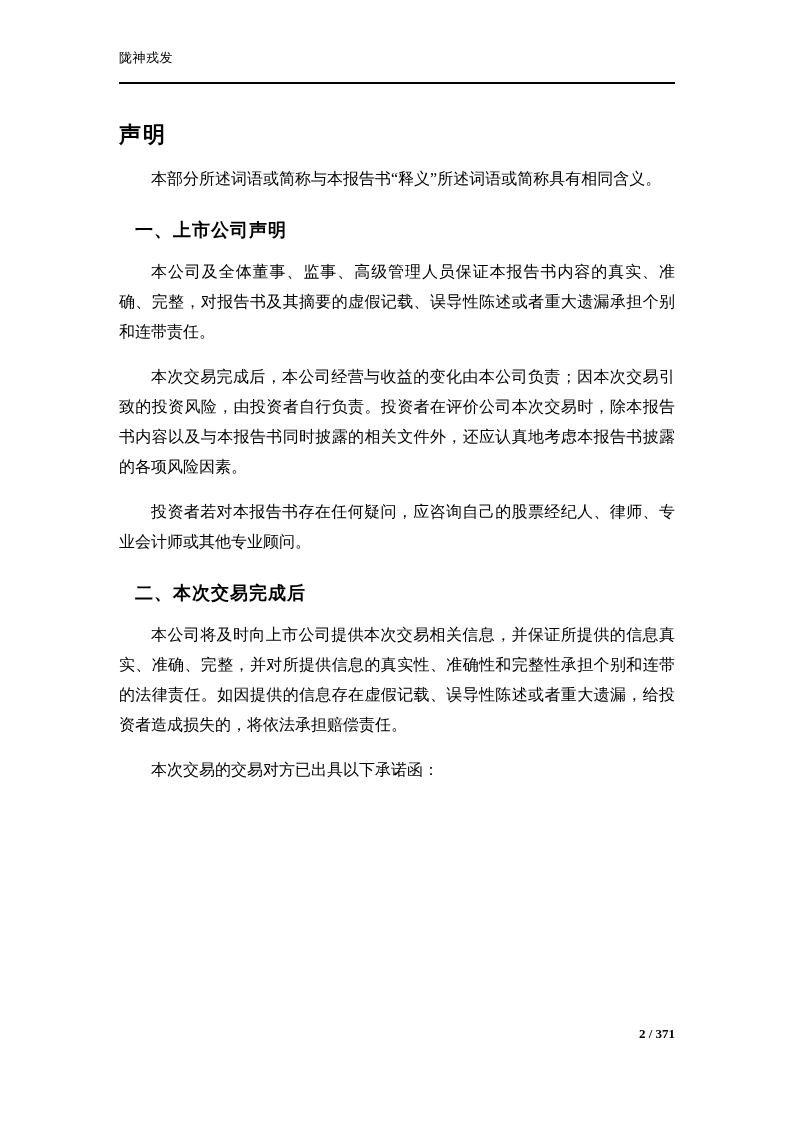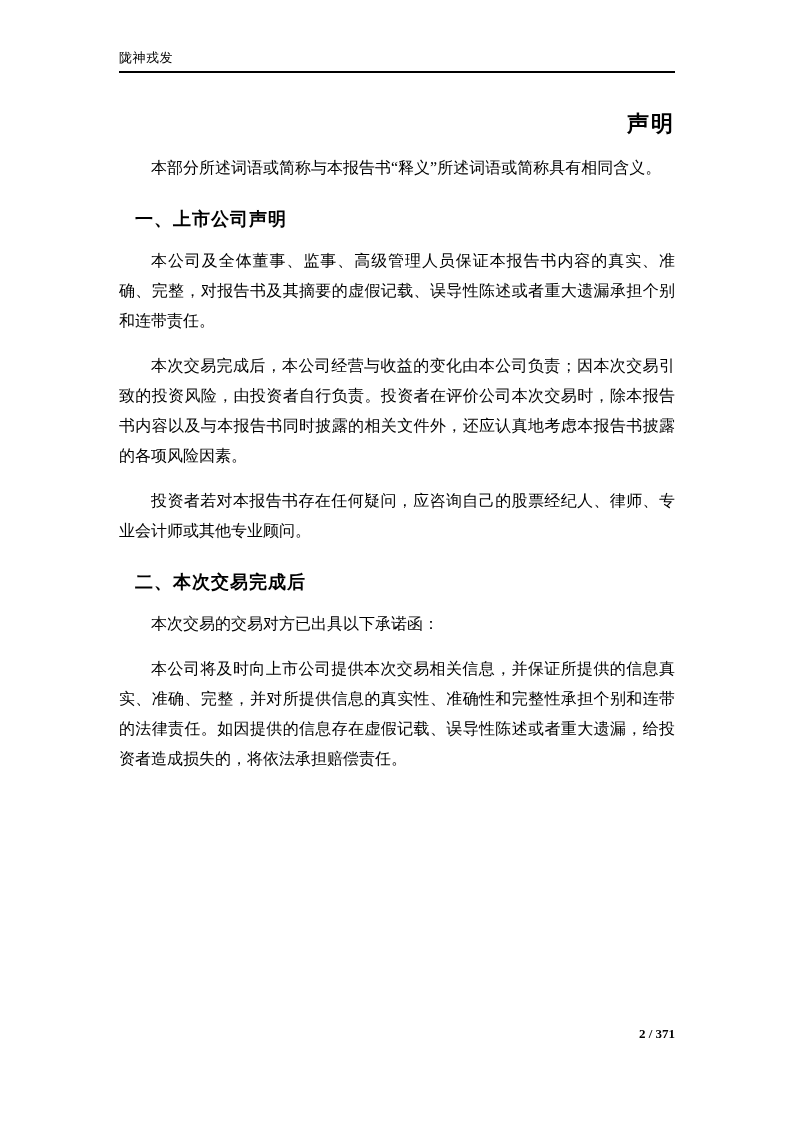--- a/index.html
+++ b/index.html
@@ -18,27 +18,27 @@
     padding: 50px 118px 0 119px;
     font-family: "Liberation Serif", "DejaVu Serif", serif;
     overflow: hidden;
   }
   .header {
     display: flex;
     justify-content: space-between;
     align-items: flex-end;
     font-size: 13px;
     line-height: 16px;
-    padding-bottom: 5px;
+    padding-bottom: 16px;
     border-bottom: 2px solid #000000;
     letter-spacing: 0.5px;
   }
   .doc-title {
     margin: 36px 0 14px 0;
-    text-align: right;
+    text-align: left;
     font-family: "Liberation Sans", "DejaVu Sans", sans-serif;
     font-size: 22px;
     font-weight: bold;
     line-height: 30px;
     letter-spacing: 2px;
   }
   .section-heading {
     margin: 24px 0 14px 16px;
     font-family: "Liberation Sans", "DejaVu Sans", sans-serif;
     font-size: 18px;
@@ -79,20 +79,20 @@
   <h1 class="doc-title">声明</h1>
 
   <p class="body-para intro-para">本部分所述词语或简称与本报告书“释义”所述词语或简称具有相同含义。</p>
 
   <h2 class="section-heading">一、上市公司声明</h2>
   <p class="body-para">本公司及全体董事、监事、高级管理人员保证本报告书内容的真实、准确、完整，对报告书及其摘要的虚假记载、误导性陈述或者重大遗漏承担个别和连带责任。</p>
   <p class="body-para">本次交易完成后，本公司经营与收益的变化由本公司负责；因本次交易引致的投资风险，由投资者自行负责。投资者在评价公司本次交易时，除本报告书内容以及与本报告书同时披露的相关文件外，还应认真地考虑本报告书披露的各项风险因素。</p>
   <p class="body-para">投资者若对本报告书存在任何疑问，应咨询自己的股票经纪人、律师、专业会计师或其他专业顾问。</p>
 
   <h2 class="section-heading">二、本次交易完成后</h2>
+  <p class="body-para">本公司将及时向上市公司提供本次交易相关信息，并保证所提供的信息真实、准确、完整，并对所提供信息的真实性、准确性和完整性承担个别和连带的法律责任。如因提供的信息存在虚假记载、误导性陈述或者重大遗漏，给投资者造成损失的，将依法承担赔偿责任。</p>
   <p class="body-para">本次交易的交易对方已出具以下承诺函：</p>
-  <p class="body-para">本公司将及时向上市公司提供本次交易相关信息，并保证所提供的信息真实、准确、完整，并对所提供信息的真实性、准确性和完整性承担个别和连带的法律责任。如因提供的信息存在虚假记载、误导性陈述或者重大遗漏，给投资者造成损失的，将依法承担赔偿责任。</p>
 
   <div class="footer">
     <span>2 / 371</span>
   </div>
 
 </div>
 
 </body></html>

